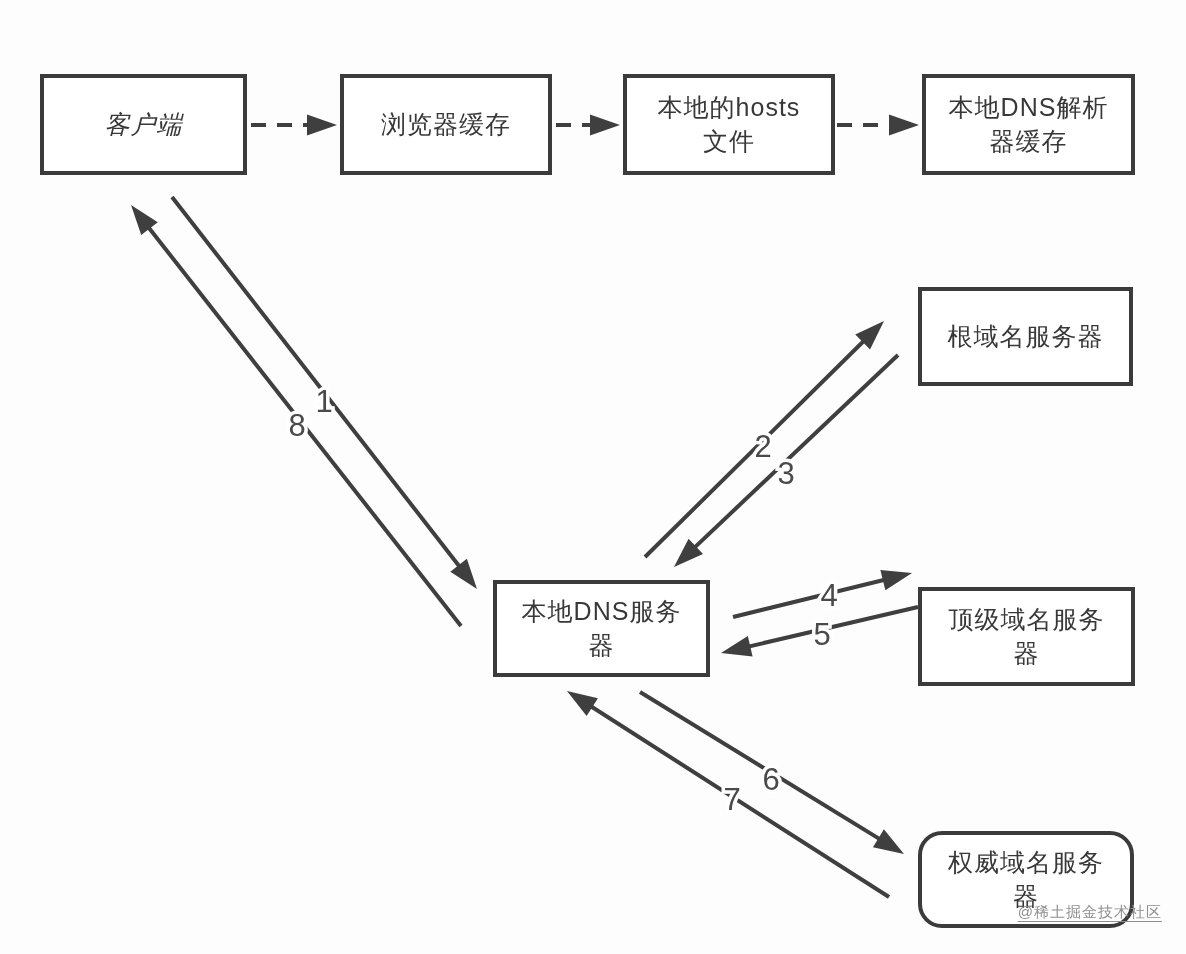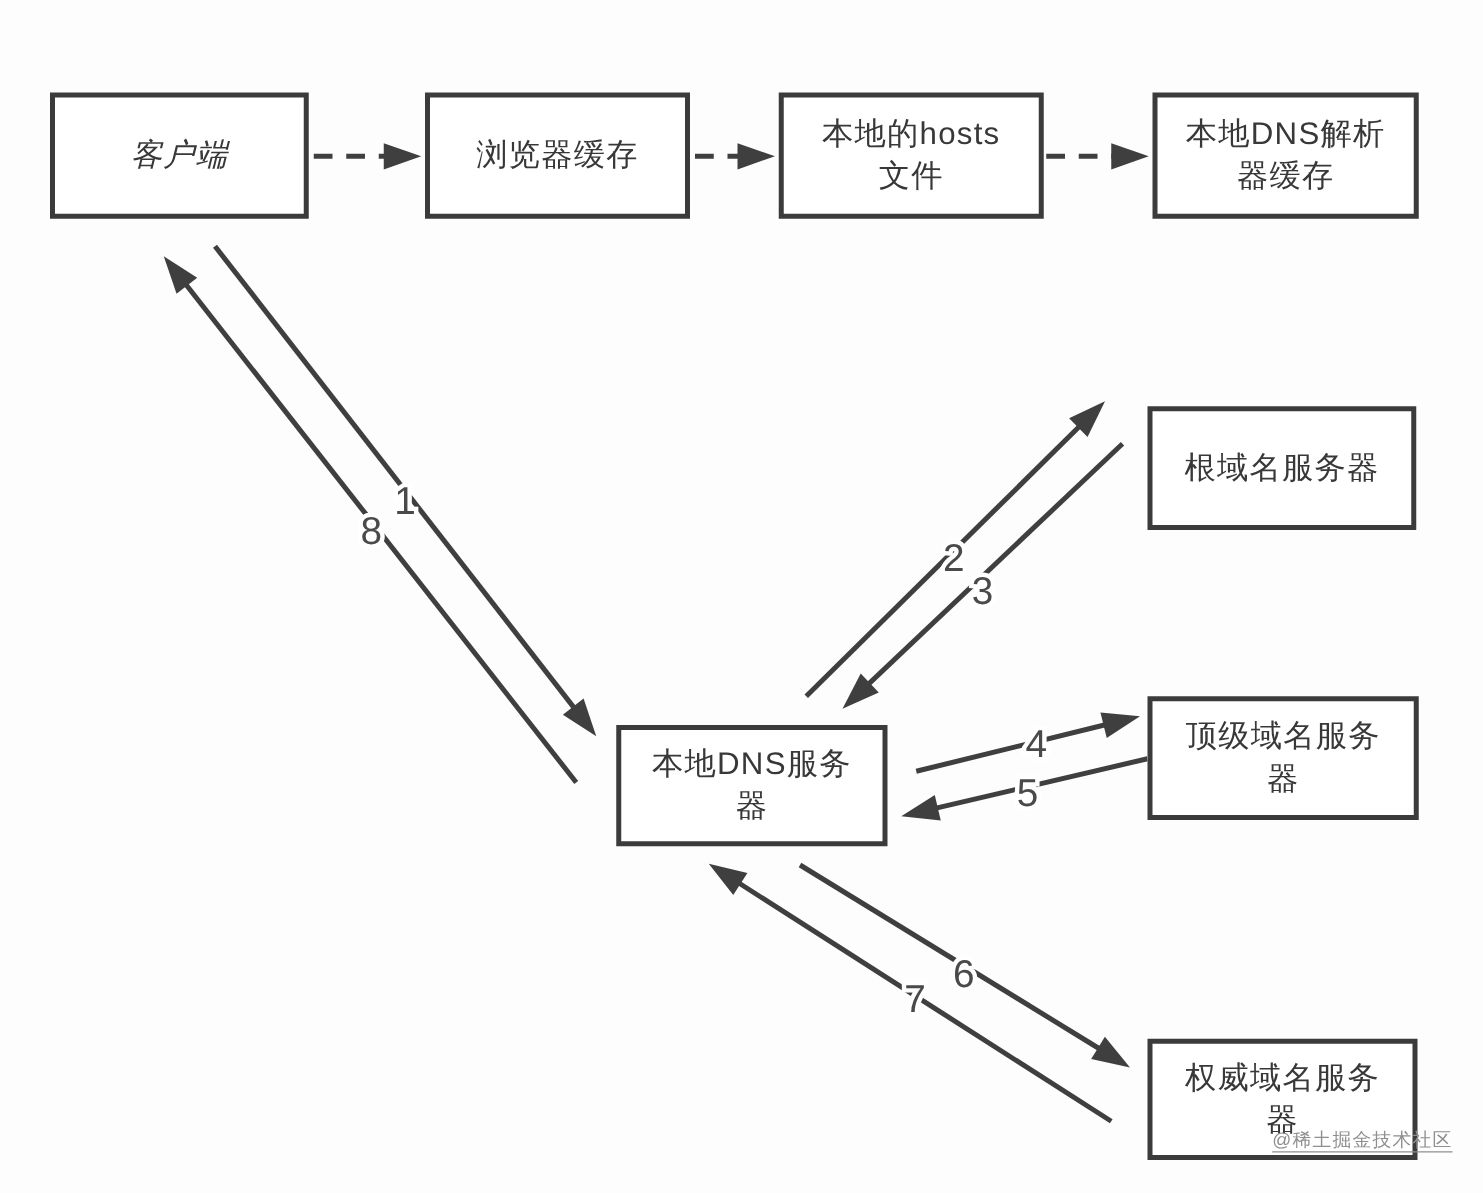--- a/index.html
+++ b/index.html
@@ -135,34 +135,34 @@
 
   <div class="node" style="left:340px; top:74px; width:212px; height:101px;">
     <span>浏览器缓存</span>
   </div>
 
   <div class="node" style="left:922px; top:74px; width:213px; height:101px;">
     <span>本地DNS解析</span>
     <span>器缓存</span>
   </div>
 
-  <div class="node" style="left:918px; top:287px; width:215px; height:99px;margin-top:38px;">
+  <div class="node" style="left:918px; top:287px; width:215px; height:99px;">
     <span>根域名服务器</span>
   </div>
 
   <div class="node" style="left:493px; top:580px; width:217px; height:97px;align-items:center;">
     <span>本地DNS服务</span>
     <span>器</span>
   </div>
 
-  <div class="node" style="left:918px; top:557px; width:217px; height:99px;">
+  <div class="node" style="left:918px; top:587px; width:217px; height:99px;">
     <span>顶级域名服务</span>
     <span>器</span>
   </div>
 
-  <div class="node" style="left:918px; top:831px; width:216px; height:97px;">
+  <div class="node" style="left:918px; top:831px; width:216px; height:97px;border-radius:24px;">
     <span>权威域名服务</span>
     <span>器</span>
   </div>
 
   <div class="watermark">@稀土掘金技术社区</div>
 
 </div>
 
 </body></html>

